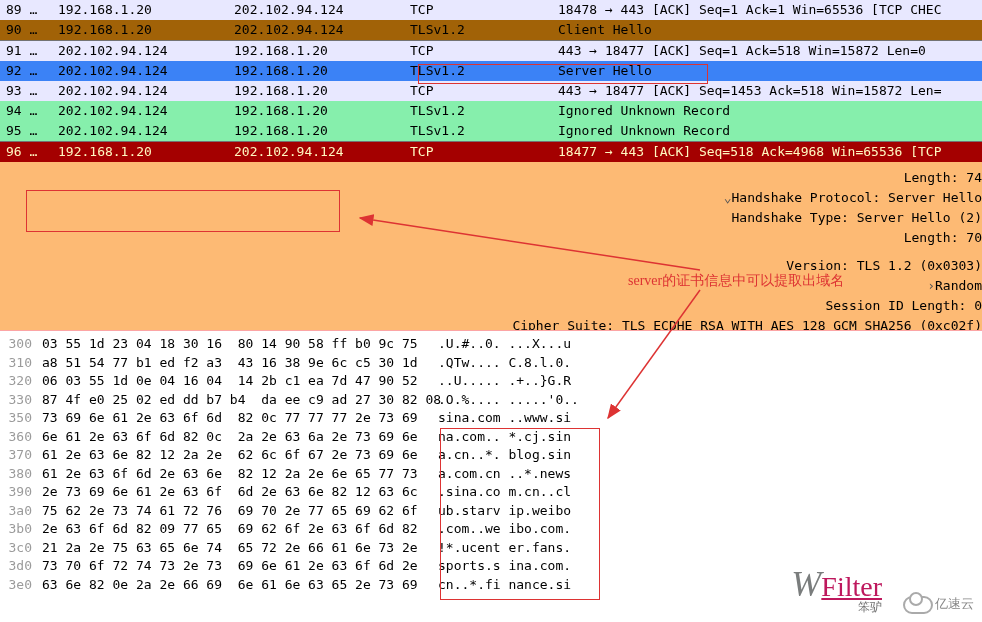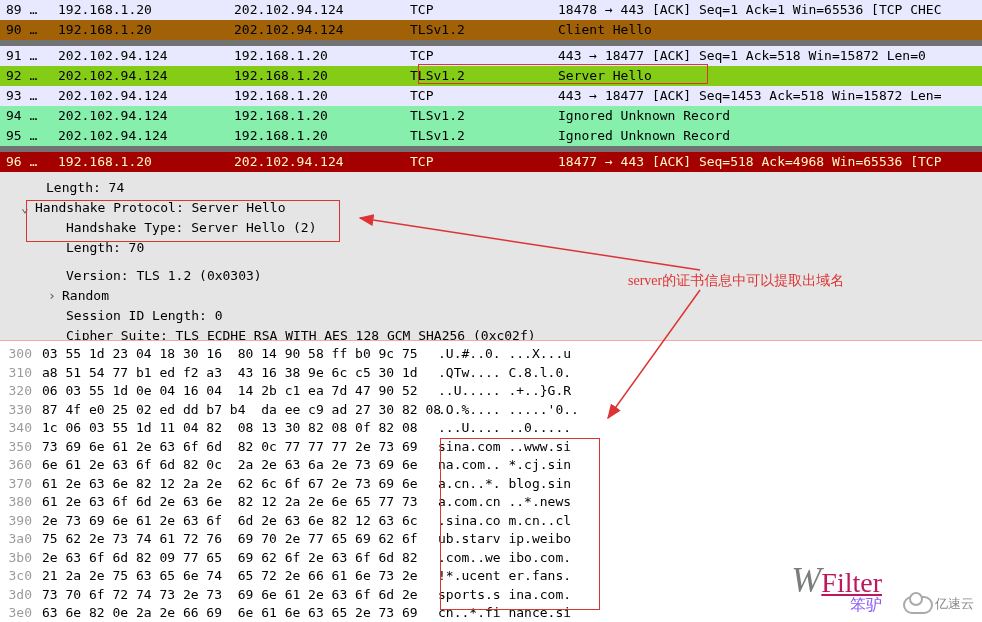--- a/index.html
+++ b/index.html
@@ -25,31 +25,32 @@
     height: 20px;
     line-height: 16px;
   }
   .c-no   { width: 52px; }
   .c-src  { width: 176px; }
   .c-dst  { width: 176px; }
   .c-prot { width: 148px; }
   .c-info { width: auto; }
   .row-tcp-lav { background: #e8e8ff; }
   .row-tls-lav { background: #a16207; }
-  .row-sel     { background: #84cc16; }
+  .row-sel     { background: #3b82f6; }
   .row-tls-white { background: #86efac; }
   .row-red { background: #a40000; color: #fff8c0; margin-left: 8px; }
-  .rowsep { border-top: 6px solid #737373; }
+  .rowsep { border-top: 1px solid #737373; }
 
   .details-pane {
     position: relative;
-    background: #e5e5e5;
+    background: #fdba74;
     padding-top: 6px;
     height: 168px;
     overflow: hidden;
+    text-align: right;
   }
   .details-line {
     white-space: pre;
     line-height: 20px;
     padding-left: 46px;
   }
   .details-line .toggle {
     display: inline-block;
     width: 14px;
     color: #555;
@@ -108,21 +109,21 @@
     font-size: 14px;
   }
   .logo1 {
     position: absolute;
     right: 100px;
     bottom: 6px;
     font-family: Georgia, serif;
   }
   .logo1 .w { font-size: 36px; color: #7a7d7d; font-style: italic; }
   .logo1 .f { font-size: 28px; color: #be185d; text-decoration: underline; }
-  .logo1 .sub { font-size: 16px; color: #8b5cf6; display:block; margin-top:-6px; text-align:right; }
+  .logo1 .sub { font-size: 12px; color: #737373; display:block; margin-top:-6px; text-align:right; }
   .logo2 {
     position: absolute;
     right: 8px;
     bottom: 8px;
     font-size: 13px;
     color: #888;
     font-family: "SimSun",serif;
   }
   .logo2 .cloud {
     display:inline-block;
@@ -219,21 +220,20 @@
   <div class="details-line" style="padding-left:66px;">Cipher Suite: TLS_ECDHE_RSA_WITH_AES_128_GCM_SHA256 (0xc02f)</div>
   <div class="box-proto"></div>
 </div>
 
 <div class="hex-pane">
   <div id="hex-rows">
       <div class="hex-line"><span class="hex-off">300</span><span class="hex-bytes">03 55 1d 23 04 18 30 16  80 14 90 58 ff b0 9c 75</span><span class="hex-ascii">.U.#..0. ...X...u</span></div>
       <div class="hex-line"><span class="hex-off">310</span><span class="hex-bytes">a8 51 54 77 b1 ed f2 a3  43 16 38 9e 6c c5 30 1d</span><span class="hex-ascii">.QTw.... C.8.l.0.</span></div>
       <div class="hex-line"><span class="hex-off">320</span><span class="hex-bytes">06 03 55 1d 0e 04 16 04  14 2b c1 ea 7d 47 90 52</span><span class="hex-ascii">..U..... .+..}G.R</span></div>
       <div class="hex-line"><span class="hex-off">330</span><span class="hex-bytes">87 4f e0 25 02 ed dd b7 b4  da ee c9 ad 27 30 82 08</span><span class="hex-ascii">.O.%.... .....'0..</span></div>
-      <div class="hex-line"><span class="hex-off">340</span><span class="hex-bytes">1c 06 03 55 1d 11 04 82  08 13 30 82 08 0f 82 08</span><span class="hex-ascii">...U.... ..0.....</span></div>
       <div class="hex-line"><span class="hex-off">350</span><span class="hex-bytes">73 69 6e 61 2e 63 6f 6d  82 0c 77 77 77 2e 73 69</span><span class="hex-ascii">sina.com ..www.si</span></div>
       <div class="hex-line"><span class="hex-off">360</span><span class="hex-bytes">6e 61 2e 63 6f 6d 82 0c  2a 2e 63 6a 2e 73 69 6e</span><span class="hex-ascii">na.com.. *.cj.sin</span></div>
       <div class="hex-line"><span class="hex-off">370</span><span class="hex-bytes">61 2e 63 6e 82 12 2a 2e  62 6c 6f 67 2e 73 69 6e</span><span class="hex-ascii">a.cn..*. blog.sin</span></div>
       <div class="hex-line"><span class="hex-off">380</span><span class="hex-bytes">61 2e 63 6f 6d 2e 63 6e  82 12 2a 2e 6e 65 77 73</span><span class="hex-ascii">a.com.cn ..*.news</span></div>
       <div class="hex-line"><span class="hex-off">390</span><span class="hex-bytes">2e 73 69 6e 61 2e 63 6f  6d 2e 63 6e 82 12 63 6c</span><span class="hex-ascii">.sina.co m.cn..cl</span></div>
       <div class="hex-line"><span class="hex-off">3a0</span><span class="hex-bytes">75 62 2e 73 74 61 72 76  69 70 2e 77 65 69 62 6f</span><span class="hex-ascii">ub.starv ip.weibo</span></div>
       <div class="hex-line"><span class="hex-off">3b0</span><span class="hex-bytes">2e 63 6f 6d 82 09 77 65  69 62 6f 2e 63 6f 6d 82</span><span class="hex-ascii">.com..we ibo.com.</span></div>
       <div class="hex-line"><span class="hex-off">3c0</span><span class="hex-bytes">21 2a 2e 75 63 65 6e 74  65 72 2e 66 61 6e 73 2e</span><span class="hex-ascii">!*.ucent er.fans.</span></div>
       <div class="hex-line"><span class="hex-off">3d0</span><span class="hex-bytes">73 70 6f 72 74 73 2e 73  69 6e 61 2e 63 6f 6d 2e</span><span class="hex-ascii">sports.s ina.com.</span></div>
       <div class="hex-line"><span class="hex-off">3e0</span><span class="hex-bytes">63 6e 82 0e 2a 2e 66 69  6e 61 6e 63 65 2e 73 69</span><span class="hex-ascii">cn..*.fi nance.si</span></div>

